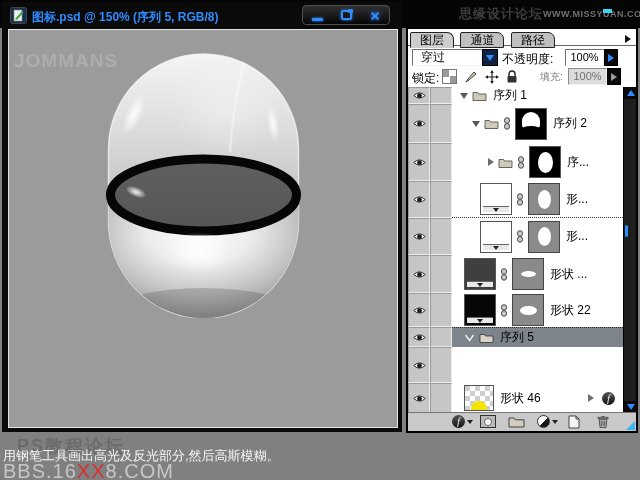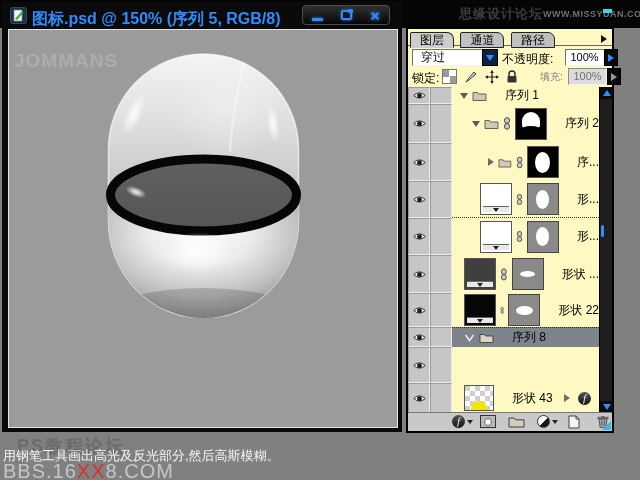--- a/index.html
+++ b/index.html
@@ -15,34 +15,34 @@
   #wm-min{left:603px;top:9px;width:9px;height:4px;background:#39d7f0}
   #wm-close{left:619px;top:3px;width:9px;height:9px;color:#39d7f0}
   .cross{position:relative}
   .cross i{position:absolute;left:0;top:45%;width:100%;height:2px;background:currentColor;border-radius:1px}
   .cross i:first-child{transform:rotate(45deg)}
   .cross i:last-child{transform:rotate(-45deg)}
 
   
   #docwin{left:2px;top:2px;width:400px;height:430px;background:#0a0a0a}
   #doc-icon{left:8px;top:5px;width:17px;height:17px}
-  #doc-title{left:30px;top:7px;font-size:16px;font-weight:bold;color:#2f8cff;white-space:nowrap}
+  #doc-title{left:30px;top:7px;font-size:12px;font-weight:bold;color:#2f8cff;white-space:nowrap}
   #winbtns{right:12px;top:3px;width:88px;height:20px;border:1px solid #4d4d4d;border-radius:4px;
            background:linear-gradient(#303030,#050505);display:flex;align-items:center;justify-content:space-around}
   #btn-min i{width:11px;height:3px;background:#2f8cff;margin-top:9px;border-radius:1px;box-shadow:0 0 3px #2f8cff}
   #btn-restore{width:11px;height:10px;border:2px solid #2f8cff;border-radius:2px;position:relative;box-shadow:0 0 3px #2f8cff}
   #btn-restore i{position:absolute;right:-3px;top:-3px;width:5px;height:4px;border:2px solid #2f8cff;border-radius:1px;background:#050505}
   #btn-close{width:10px;height:10px;color:#2f8cff;filter:drop-shadow(0 0 2px #2f8cff)}
 
   #canvas{left:6px;top:27px;width:390px;height:399px;background:#9b9b9b;border:1px solid #e3e3e3}
   #jommans{left:5px;top:20px;font-size:19px;font-weight:bold;color:#adadad;letter-spacing:1px}
   #capsule{left:97px;top:22px}
 
   
-  #panel{left:406px;top:28px;width:208px;height:405px;background:#fef9c3;border:2px solid #000;border-top-width:1px}
+  #panel{left:406px;top:28px;width:232px;height:405px;background:#ffffff;border:2px solid #000;border-top-width:1px}
   #tabrow{left:0;top:0;right:0;height:17px;border-bottom:1px solid #666}
   .tab{position:relative;top:1px;display:inline-block;height:16px;line-height:15px;padding:0 9px;font-size:12px;
        background:#c0c0c0;border:1px solid #222;border-radius:2px 7px 0 0;margin-left:2px}
   .tab.active{background:#cdcdcd;border-bottom-color:#cdcdcd;z-index:2}
   #panelmenu{right:5px;top:6px;border-top:4px solid transparent;border-bottom:4px solid transparent;border-left:6px solid #111}
 
   #combo{left:4px;top:20px;width:70px;height:17px;background:#fff;border:1px solid;border-color:#707070 #f2f2f2 #f2f2f2 #707070;
          font-size:12px;line-height:15px;padding-left:8px}
   #combo-btn{left:74px;top:20px;width:16px;height:17px;background:#0e2240;border:1px solid #000;display:flex;align-items:center;justify-content:center}
   #combo-btn i{border-left:4px solid transparent;border-right:4px solid transparent;border-top:6px solid #2f8cff}
@@ -60,21 +60,21 @@
   #fill-box{left:160px;top:39px;width:39px;height:17px;background:#dcdcdc;border:1px solid;border-color:#8a8a8a #f2f2f2 #f2f2f2 #8a8a8a;
             font-size:11px;line-height:15px;text-align:center;color:#707070}
   #fill-btn{left:199px;top:39px;width:14px;height:17px;background:#0a0a0a;border:1px solid #000;display:flex;align-items:center;justify-content:center}
   #fill-btn i{border-top:4px solid transparent;border-bottom:4px solid transparent;border-left:6px solid #9a9a9a}
 
   #layerlist{left:0;top:58px;right:13px;height:326px}
   .lrow{display:flex;align-items:stretch}
   .cell{width:22px;flex:none;border:1px solid;border-color:#9a9a9a #ececec #ececec #9a9a9a;background:#c6c6c6;
         display:flex;align-items:center;justify-content:center}
   .rowcontent{flex:1;display:flex;align-items:center;font-size:12px;white-space:nowrap;overflow:hidden}
-  .lbl{margin-left:18px}
+  .lbl{margin-left:6px}
   .r1{height:17px}.r2{height:39px}.r3{height:38px}
   .r4{height:37px}.r4 .rowcontent{border-bottom:1px dotted #3a3a3a}
   .r5{height:37px}.r6{height:38px}.r7{height:34px}
   .r8{height:20px}.r8 .rowcontent{background:#7d848c;border-top:1px dotted #2a2a2a}
   .r9{height:36px}.r10{height:30px}
 
   .tri-down{border-left:4px solid transparent;border-right:4px solid transparent;border-top:6px solid #5a5a5a;flex:none}
   .tri-right{border-top:4px solid transparent;border-bottom:4px solid transparent;border-left:6px solid #6e6e6e;flex:none}
   .gap4{width:4px;flex:none}.gap8{width:8px;flex:none}
   .ind8{padding-left:8px}.ind12{padding-left:12px}.ind20{padding-left:20px}.ind28{padding-left:28px}.ind36{padding-left:36px}
@@ -433,21 +433,21 @@
       </span>
       <span class="cell"></span>
       <div class="rowcontent ind12">
         <svg class="vee" width="11" height="8" viewBox="0 0 11 8">
             <path d="M1.5 1 L5.5 6.5 L9.5 1" fill="none" stroke="#f0f0f0" stroke-width="1.4"></path>
           </svg>
         <span class="gap4"></span>
         <svg width="15" height="11" viewBox="0 0 15 11">
             <path d="M1 2.5 h4.5 l1 1.5 H14 v6.5 H1 Z" fill="#d9d4c6" stroke="#333" stroke-width="0.8"></path>
           </svg>
-        <span class="lbl">序列 8</span>
+        <span class="lbl">序列 5</span>
       </div>
     </div>
 
     <div class="lrow r9">
       <span class="cell">
         <svg width="13" height="9" viewBox="0 0 13 9">
             <path d="M0.8 4.5 Q6.5 -0.8 12.2 4.5 Q6.5 9.8 0.8 4.5 Z" fill="#f0f0f0" stroke="#222" stroke-width="0.9"></path>
             <circle cx="6.5" cy="4.7" r="2.4" fill="#1a1a1a"></circle>
           </svg>
       </span>
@@ -459,21 +459,21 @@
         <svg width="13" height="9" viewBox="0 0 13 9">
             <path d="M0.8 4.5 Q6.5 -0.8 12.2 4.5 Q6.5 9.8 0.8 4.5 Z" fill="#f0f0f0" stroke="#222" stroke-width="0.9"></path>
             <circle cx="6.5" cy="4.7" r="2.4" fill="#1a1a1a"></circle>
           </svg>
       </span>
       <span class="cell"></span>
       <div class="rowcontent ind12">
         <span class="checkthumb">
             <i class="ydisc"></i>
           </span>
-        <span class="lbl">形状 43</span>
+        <span class="lbl">形状 46</span>
         <span class="spacer"></span>
         <span class="tri-right"></span>
           <span class="gap8"></span>
         <span class="fxbadge"></span>
           <span class="gap8"></span>
       </div>
     </div>
   </div>
 
   <div class="abs" id="scrollbar">

